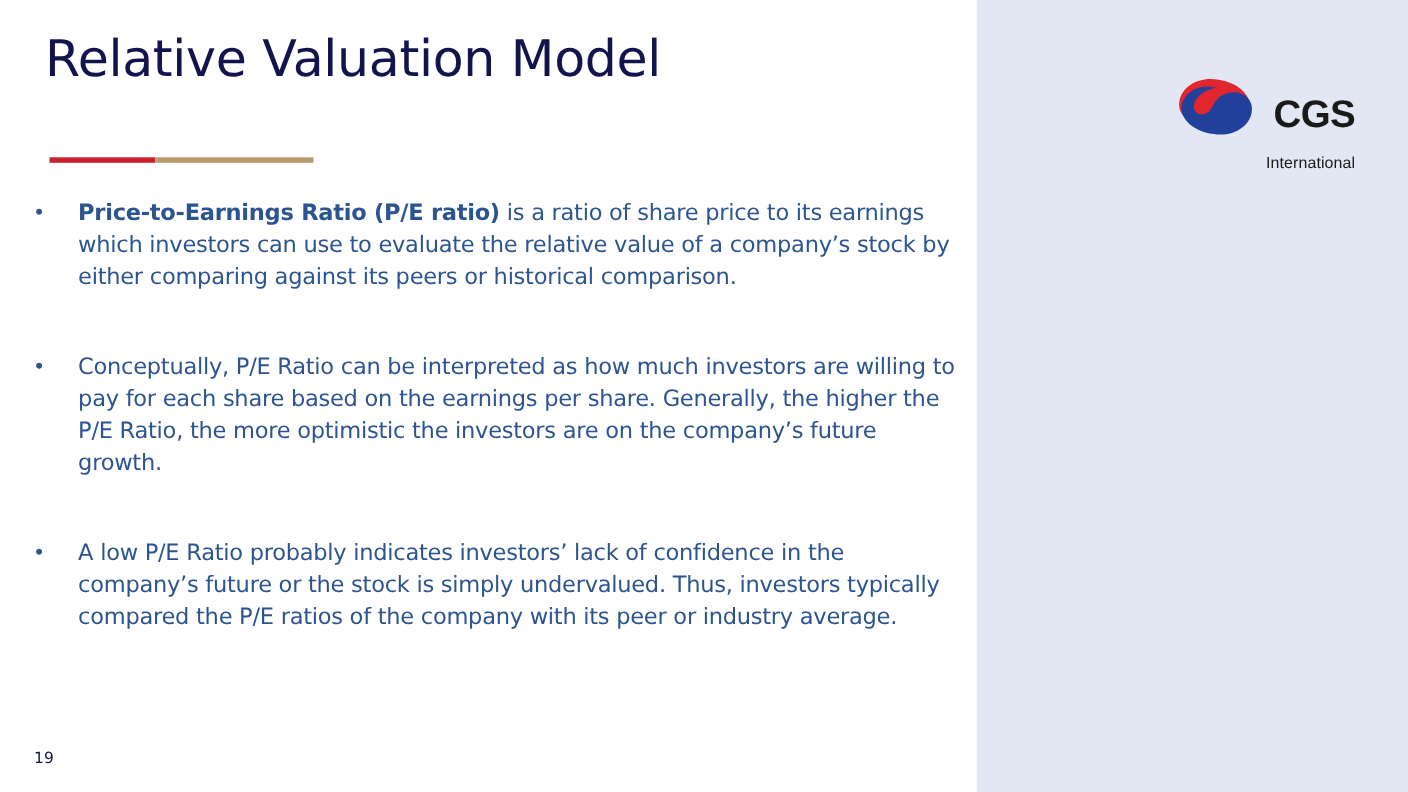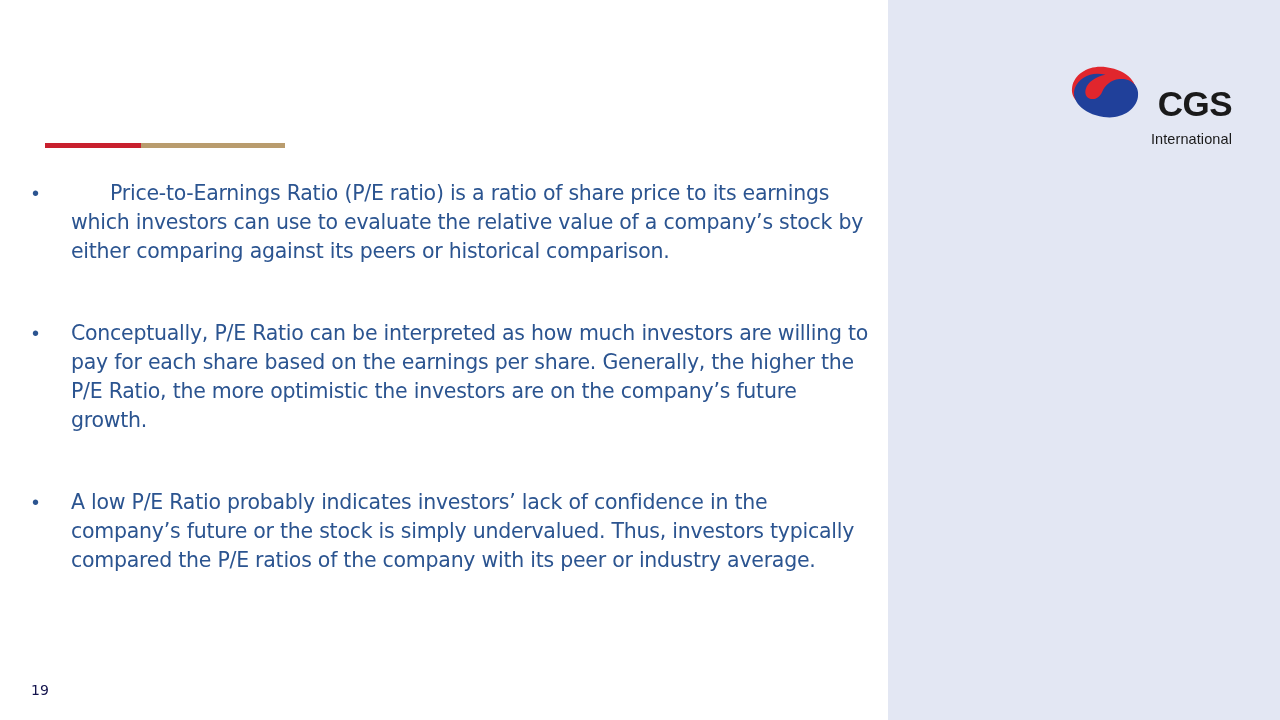--- a/index.html
+++ b/index.html
@@ -57,21 +57,21 @@
     font-size: 35px;
     letter-spacing: -0.5px;
     color: #1a1a1a;
     margin-top: 48px;
   }
   .logo-sub {
     font-family: "Liberation Sans", sans-serif;
     font-weight: normal;
     font-size: 14.5px;
     color: #1a1a1a;
-    margin-top: 11px;
+    margin-top: 21px;
     letter-spacing: 0.1px;
   }
 
   
   .title {
     position: absolute;
     left: 41px;
     top: 28px;
     width: 620px;
     font-family: "DejaVu Sans", sans-serif;
@@ -116,21 +116,21 @@
     padding-left: 4px;
   }
   .bullet-text {
     flex: 1;
     font-family: "DejaVu Sans", sans-serif;
     font-size: 20.5px;
     line-height: 29px;
     color: #2b5490;
     letter-spacing: -0.25px;
   }
-  .bullet-text b { font-weight: normal; margin-left: 39px; }
+  .bullet-text b { font-weight: bold; }
 
   
   .page-number {
     position: absolute;
     left: 31px;
     bottom: 22px;
     font-family: "DejaVu Sans", sans-serif;
     font-size: 14px;
     color: #13134d;
     text-align: center;
@@ -147,20 +147,21 @@
     <svg class="logo-mark" viewBox="0 0 74 56">
       <path d="M38.5 3.2 C 21.5 0.5, 6.5 9.5, 4.2 22.8 C 2.2 34.5, 11.5 42.2, 22.8 41.0 C 31.5 40.1, 37.2 34.4, 40.0 28.2 C 42.4 22.9, 46.6 20.3, 51.2 21.2 C 55.6 22.1, 57.8 26.3, 56.3 31.2 C 54.2 38.0, 46.4 43.6, 36.6 45.3 C 49.8 49.2, 63.0 43.0, 67.2 32.0 C 71.6 20.4, 60.0 5.9, 38.5 3.2 Z" fill="#e1262d"></path>
       <path d="M35.6 52.9 C 52.6 55.6, 67.6 46.6, 69.9 33.3 C 71.9 21.6, 62.6 13.9, 51.3 15.1 C 42.6 16.0, 36.9 21.7, 34.1 27.9 C 31.7 33.2, 27.5 35.8, 22.9 34.9 C 18.5 34.0, 16.3 29.8, 17.8 24.9 C 19.9 18.1, 27.7 12.5, 37.5 10.8 C 24.3 6.9, 11.1 13.1, 6.9 24.1 C 2.5 35.7, 14.1 50.2, 35.6 52.9 Z" fill="#20409a"></path>
     </svg>
     <div class="logo-words">
       <div class="logo-cgs">CGS</div>
       <div class="logo-sub">International</div>
     </div>
   </div>
 
+  <div class="title">Relative Valuation Model</div>
 
   <div class="rule">
     <div class="rule-red"></div>
     <div class="rule-gold"></div>
   </div>
 
   <div class="body">
 
     <div class="bullet">
       <div class="bullet-marker">•</div>

